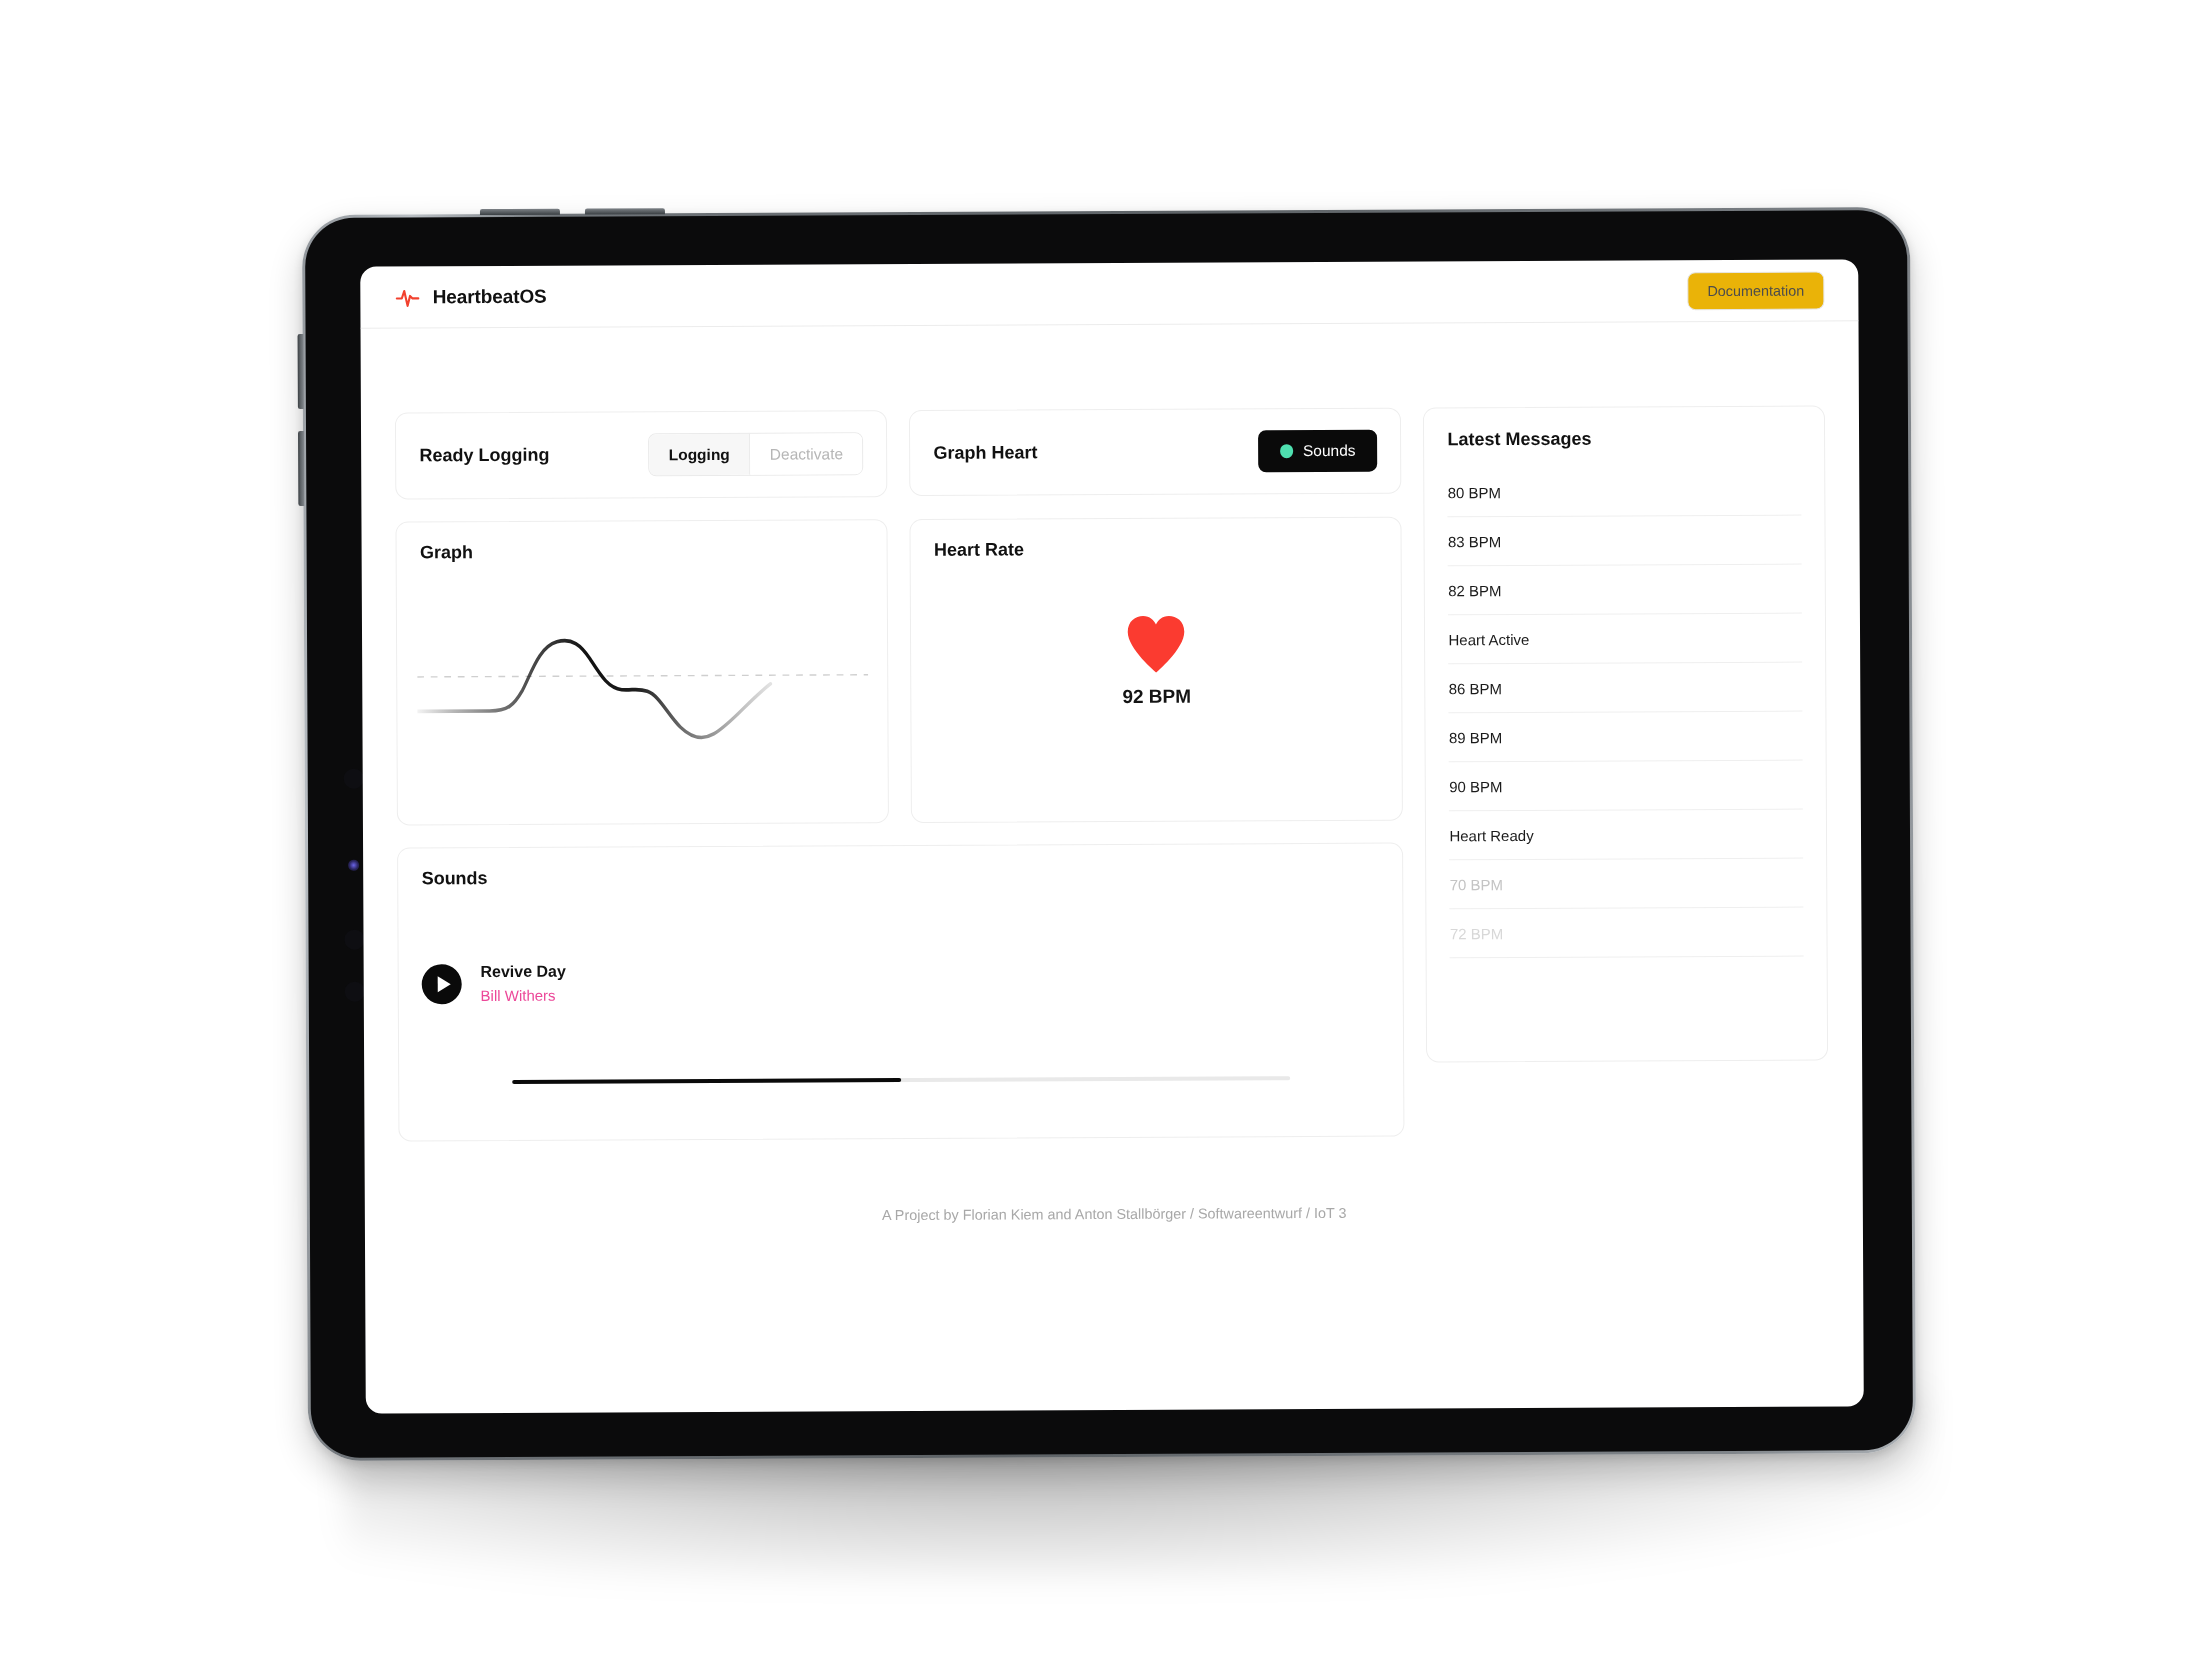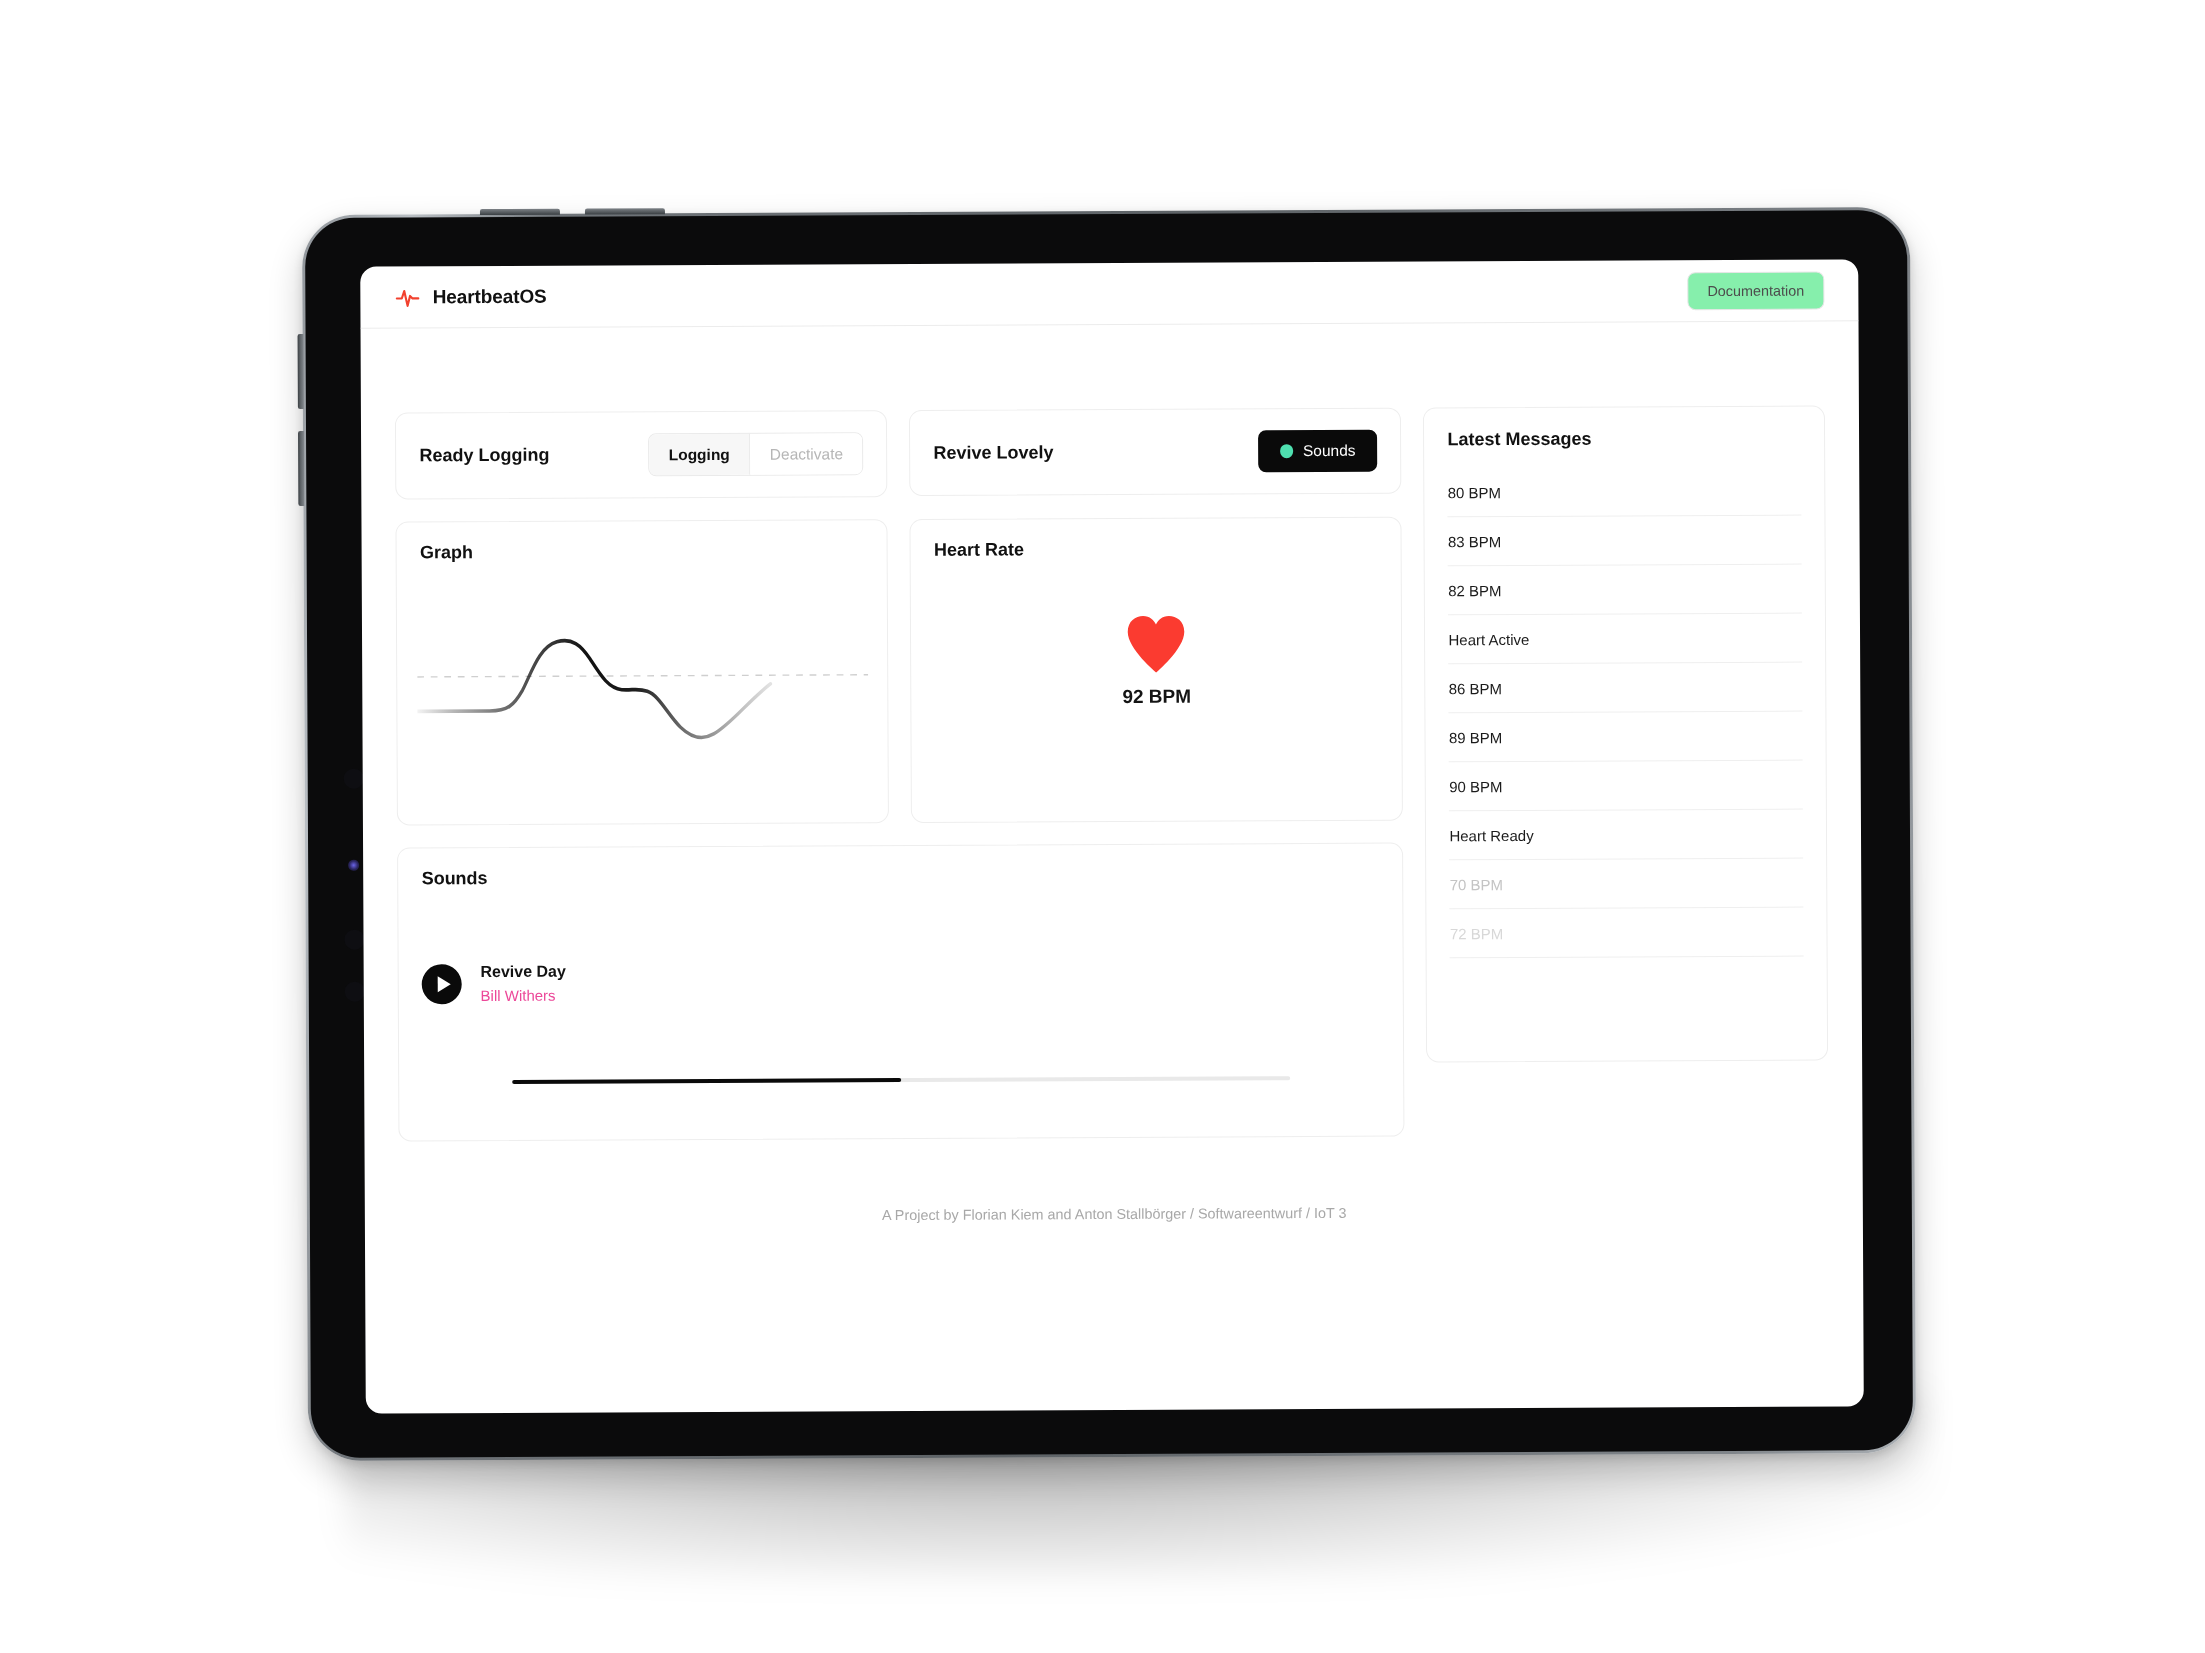--- a/index.html
+++ b/index.html
@@ -117,21 +117,21 @@
   .brand-title {
     font-size: 19px;
     font-weight: 700;
     color: #111111;
     letter-spacing: -0.1px;
   }
 
   .doc-btn {
     font-size: 14.4px;
     color: #4c4c4c;
-    background: #86efac;
+    background: #eab308;
     border: 1.1px solid #e6e6e6;
     border-radius: 8px;
     padding: 10.3px 19.5px;
     cursor: pointer;
     font-family: "Liberation Sans", sans-serif;
     white-space: nowrap;
   }
 
   
   .app-body { padding: 84px 34px 0 34px; }
@@ -347,21 +347,21 @@
 
               <div class="card status-card">
                 <span class="card-title">Ready Logging</span>
                 <div class="segmented">
                   <button class="seg-btn active">Logging</button>
                   <button class="seg-btn">Deactivate</button>
                 </div>
               </div>
 
               <div class="card status-card">
-                <span class="card-title">Revive Lovely</span>
+                <span class="card-title">Graph Heart</span>
                 <div class="badge">
                   <span class="badge-dot"></span>
                   <span>Sounds</span>
                 </div>
               </div>
 
               <div class="card panel">
                 <span class="card-title">Graph</span>
                 <div class="graph-wrap">
                   <svg viewBox="0 0 600 200" preserveAspectRatio="none">

